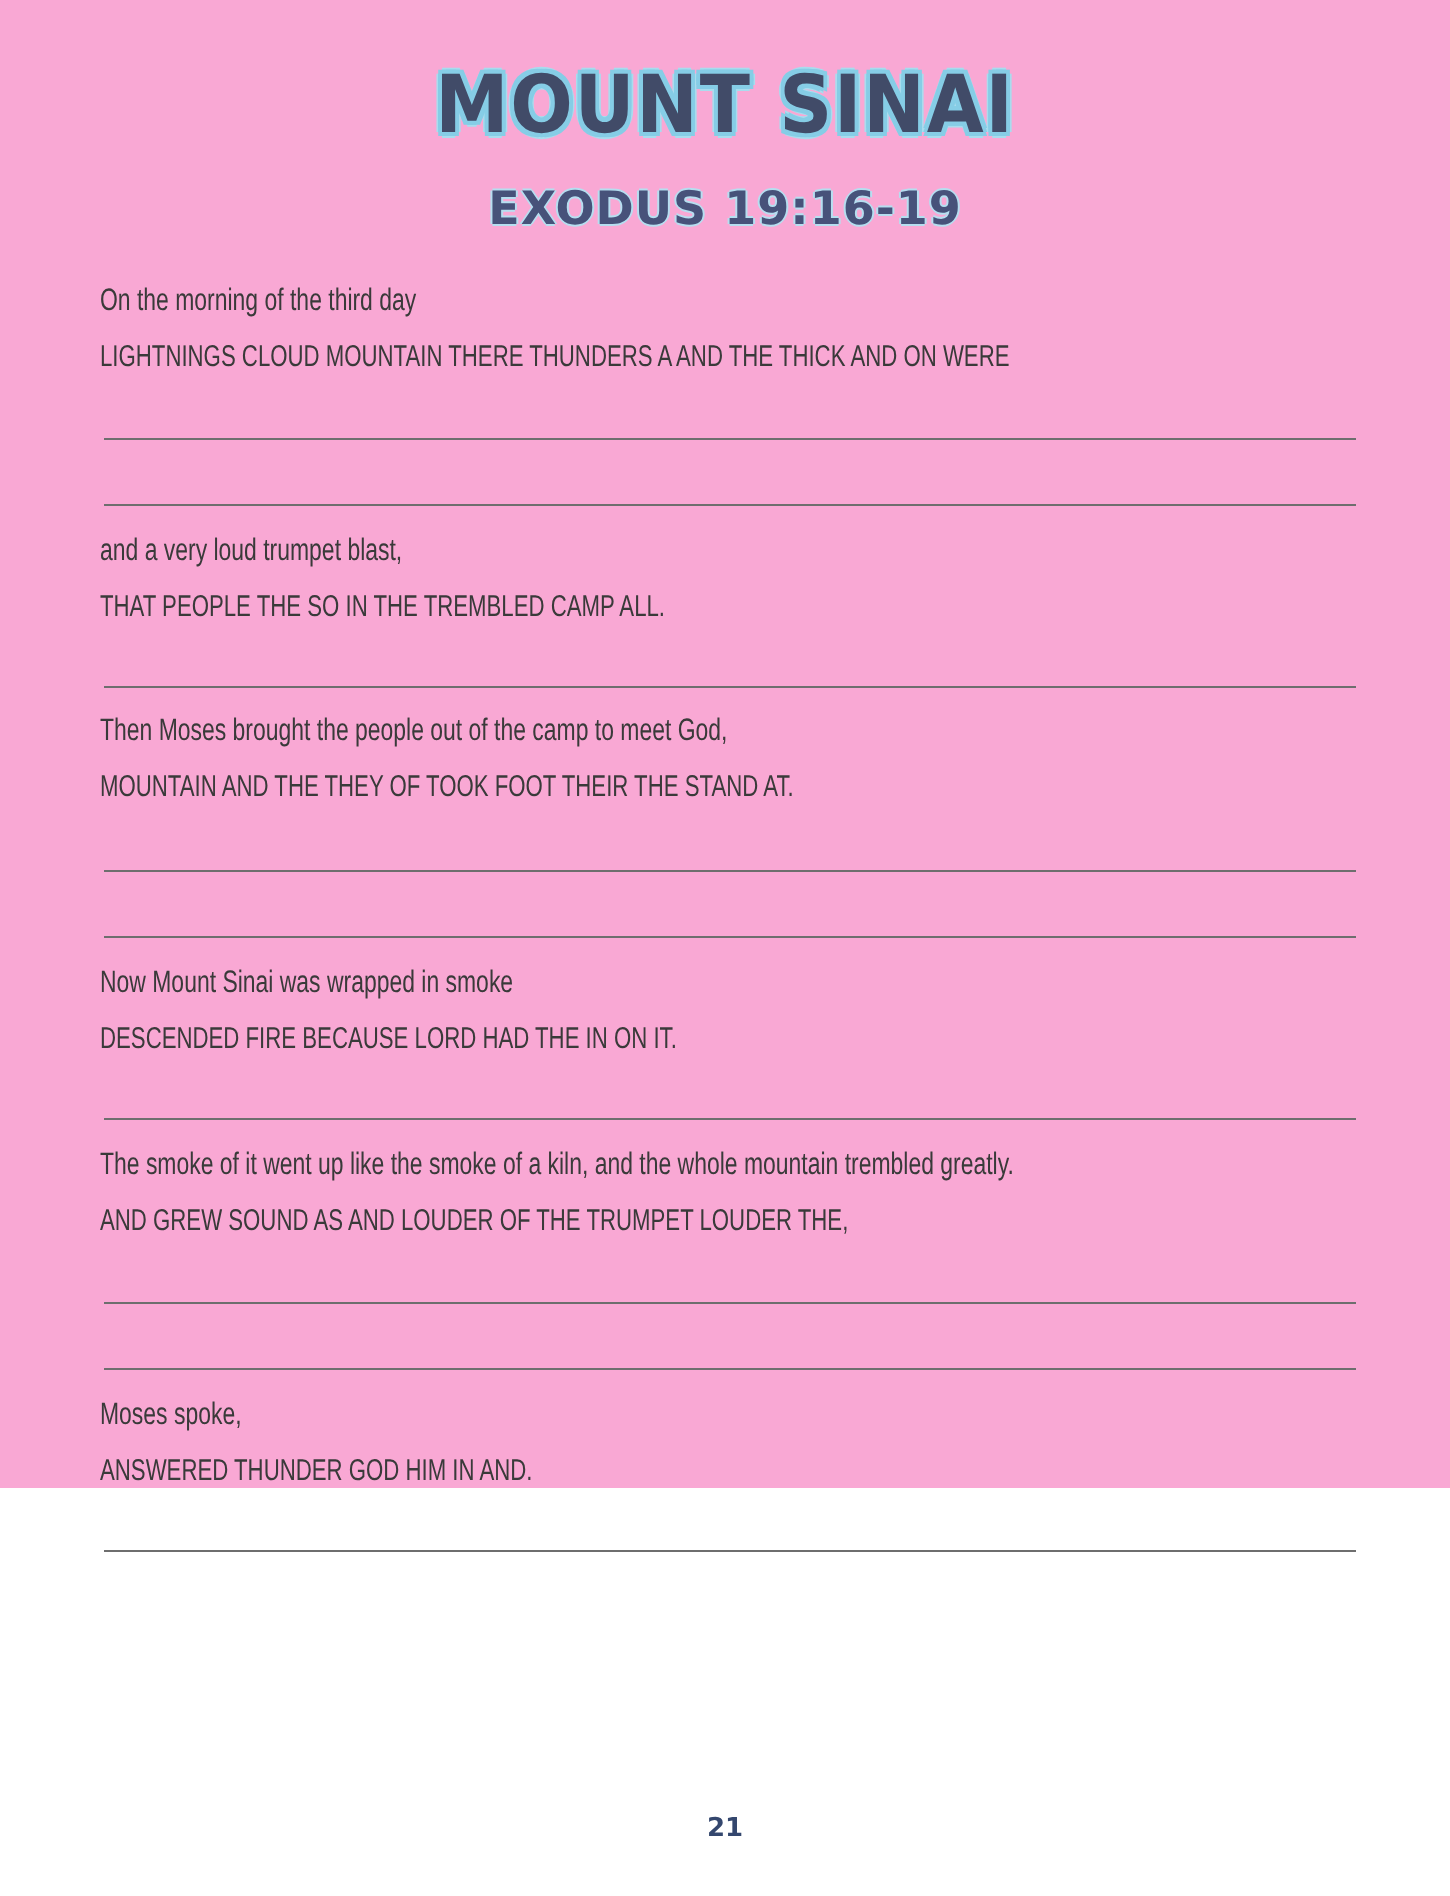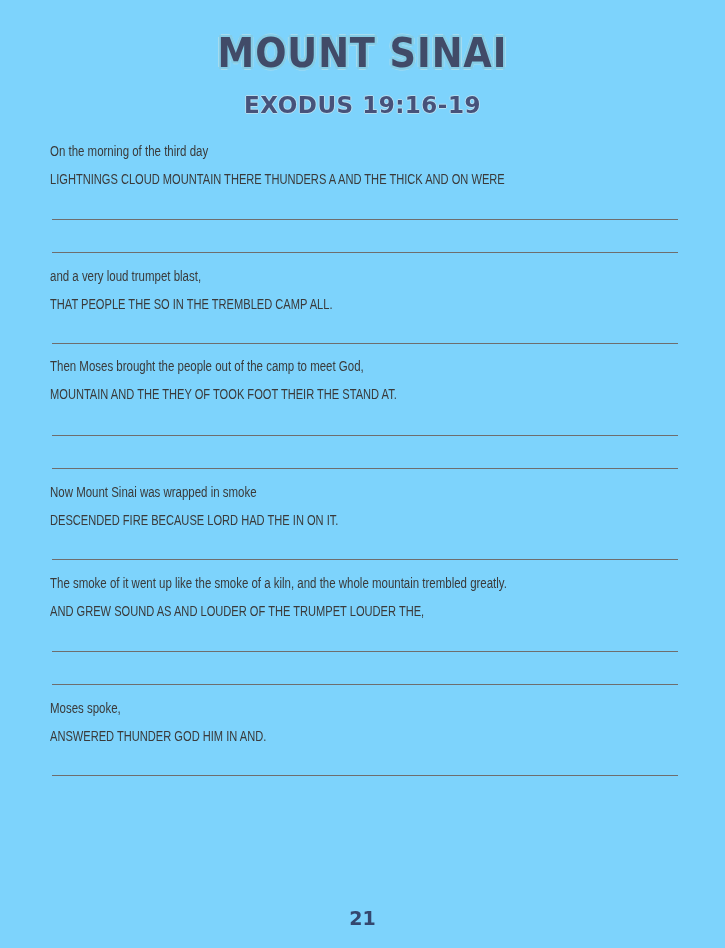--- a/index.html
+++ b/index.html
@@ -1,17 +1,17 @@
 <!DOCTYPE html>
 <html><head>
 <meta charset="utf-8">
 <style>
   html, body { margin: 0; padding: 0; background: #ffffff; }
   body { width: 725px; height: 948px; position: relative; overflow: hidden; font-family: "Liberation Sans", sans-serif; }
-  .page { position: absolute; left: 0; top: 0; width: 725px; height: 948px; background: #7dd3fc; }
+  .page { position: absolute; left: 0; top: 0; width: 725px; height: 744px; background: #f9a8d4; }
 
   .title {
     position: absolute; left: 0; width: 725px; top: 30px; text-align: center;
     font-family: "DejaVu Sans", sans-serif; font-weight: bold; font-size: 40px;
     letter-spacing: 1px; color: #414b68;
     -webkit-text-stroke: 0px;
     text-shadow:
       2px 0 0 #86cde6, -2px 0 0 #86cde6, 0 2px 0 #86cde6, 0 -2px 0 #86cde6,
       2px 2px 0 #86cde6, -2px -2px 0 #86cde6, 2px -2px 0 #86cde6, -2px 2px 0 #86cde6,
       3px 0 0 #a9dcee, -3px 0 0 #a9dcee, 0 3px 0 #a9dcee, 0 -3px 0 #a9dcee;
@@ -29,21 +29,21 @@
     font-family: "Liberation Sans", sans-serif; font-size: 15.5px; color: #3a3a3a;
     transform: scaleX(0.74); transform-origin: left top; line-height: 18px;
   }
   .scramble { font-size: 15px; }
   .rule {
     position: absolute; left: 52px; width: 626px; height: 0;
     border-top: 1.4px solid #6e6e6e;
   }
   .pagenum {
     position: absolute; left: 0; width: 725px; top: 907px; text-align: center;
-    font-family: "DejaVu Sans", sans-serif; font-weight: bold; font-size: 19px; color: #34476e;
+    font-family: "DejaVu Sans", sans-serif; font-weight: bold; font-size: 13px; color: #34476e;
   }
 </style>
 </head>
 <body>
 
 <div class="page">
 
   <div class="title">MOUNT SINAI</div>
   <div class="subtitle">EXODUS 19:16-19</div>
 

